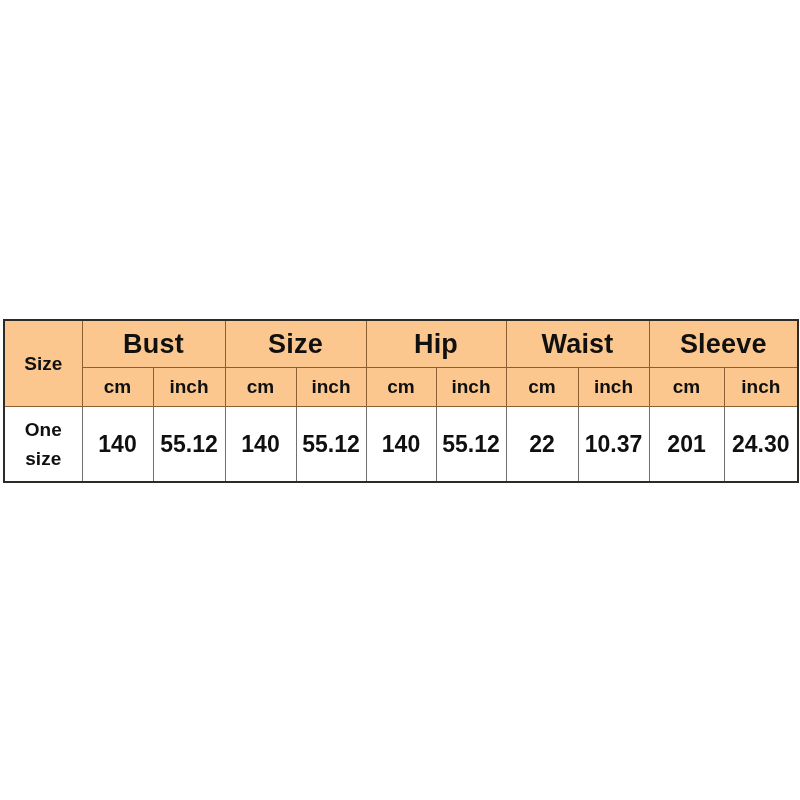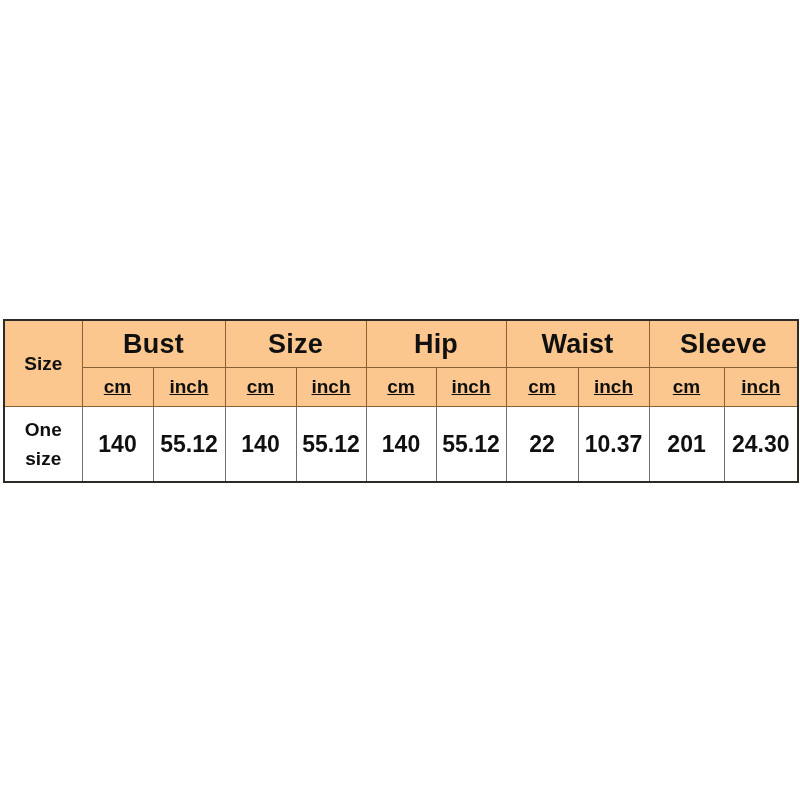--- a/index.html
+++ b/index.html
@@ -49,21 +49,20 @@
 
   th.grp-head {
     height: 46px;
     font-size: 27px;
     letter-spacing: 0.2px;
   }
 
   th.unit-head {
     height: 38px;
     font-size: 19px;
-    text-decoration: underline;
   }
 
   th.size-head {
     font-size: 19px;
     width: 78px;
   }
 
   
   table.size-chart tbody td {
     background: #ffffff;

